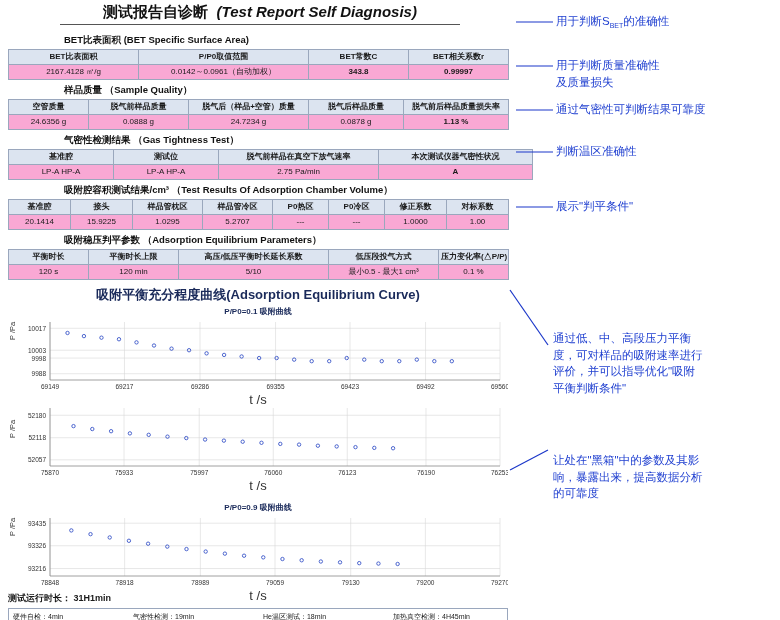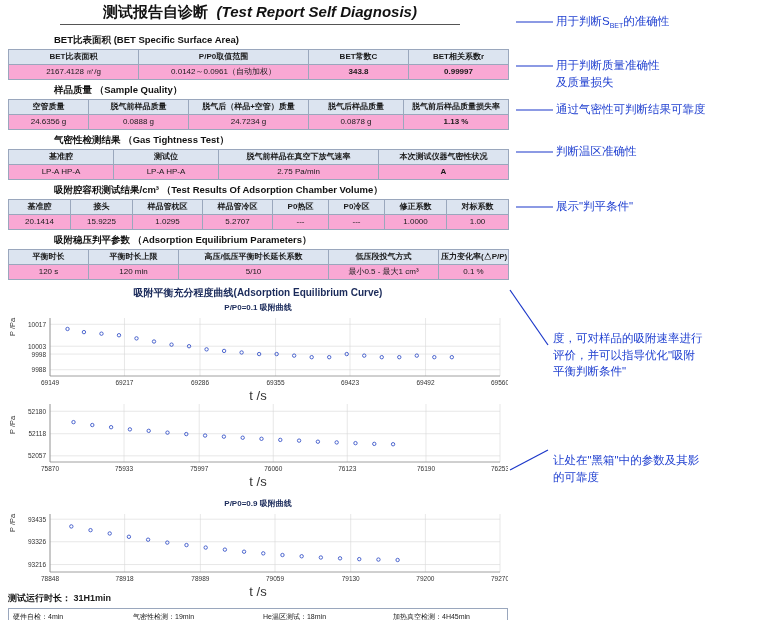--- a/index.html
+++ b/index.html
@@ -27,21 +27,21 @@
   .title-underline {
     position: absolute; left: 60px; top: 24px; width: 400px; height: 1px;
     background: #555;
   }
 
   
   .left-col { position: absolute; left: 8px; top: 30px; width: 500px; }
 
   .sec-head {
     font-size: 9.5px; font-weight: bold; color: #111;
-    margin: 4px 0 2px 8px; letter-spacing: 0px; padding-left: 38px;
+    margin: 4px 0 2px 18px; letter-spacing: 0px; padding-left: 38px;
   }
   .sec-head .en { font-weight: bold; }
 
   table.grid {
     border-collapse: collapse;
     width: 500px;
     table-layout: fixed;
   }
   table.grid th, table.grid td {
     border: 1px solid #9aa7bd;
@@ -56,21 +56,21 @@
   table.grid th {
     background: #dce4f0;
     font-weight: bold;
   }
   table.grid td { background: #f9a8d4; }
   table.grid tr.hdr th { background: #dce4f0; }
   .b { font-weight: bold; }
 
   
   .charts-head {
-    font-size: 10px; font-weight: bold; text-align: center; color: #1a2a5a;
+    font-size: 13px; font-weight: bold; text-align: center; color: #1a2a5a;
     margin-top: 6px;
   }
   .chart-block { position: relative; width: 500px; height: 96px; margin-top: 2px; }
   .chart-caption {
     font-size: 8px; text-align: center; color: #1a2a5a; font-weight: bold;
     margin-bottom: 1px;
   }
   .chart-svg { display: block; }
   .axis-label-y {
     position: absolute; left: 0px; top: 34px;
@@ -170,21 +170,21 @@
     <div class="sec-head">
       <span>气密性检测结果</span>
       <span class="en">（Gas Tightness Test）</span>
     </div>
     <table class="grid">
       <tbody>
           <tr class="hdr">
         <th style="width:105px">基准腔</th>
         <th style="width:105px">测试位</th>
         <th style="width:160px">脱气前样品在真空下放气速率</th>
-        <th style="width:130px">本次测试仪器气密性状况</th>
+        <th style="width:154px">本次测试仪器气密性状况</th>
       </tr>
       <tr>
         <td>LP-A        HP-A</td>
         <td>LP-A        HP-A</td>
         <td>2.75 Pa/min</td>
         <td class="b">A</td>
       </tr>
     </tbody>
       </table>
 
@@ -457,23 +457,25 @@
     <div>及质量损失</div>
   </div>
 
   <div class="annot" style="left:556px; top:101px;text-align:right;">通过气密性可判断结果可靠度</div>
 
   <div class="annot" style="left:556px; top:143px;">判断温区准确性</div>
 
   <div class="annot" style="left:556px; top:198px;">展示"判平条件"</div>
 
   <div class="annot" style="left:553px; top:330px; width:225px;">
+    <div>通过低、中、高段压力平衡</div>
     <div>度，可对样品的吸附速率进行</div>
     <div>评价，并可以指导优化"吸附</div>
     <div>平衡判断条件"</div>
   </div>
 
   <div class="annot" style="left:553px; top:452px; width=225px; width:225px;">
     <div>让处在"黑箱"中的参数及其影</div>
+    <div>响，暴露出来，提高数据分析</div>
     <div>的可靠度</div>
   </div>
 
 </div>
 
 </body></html>

